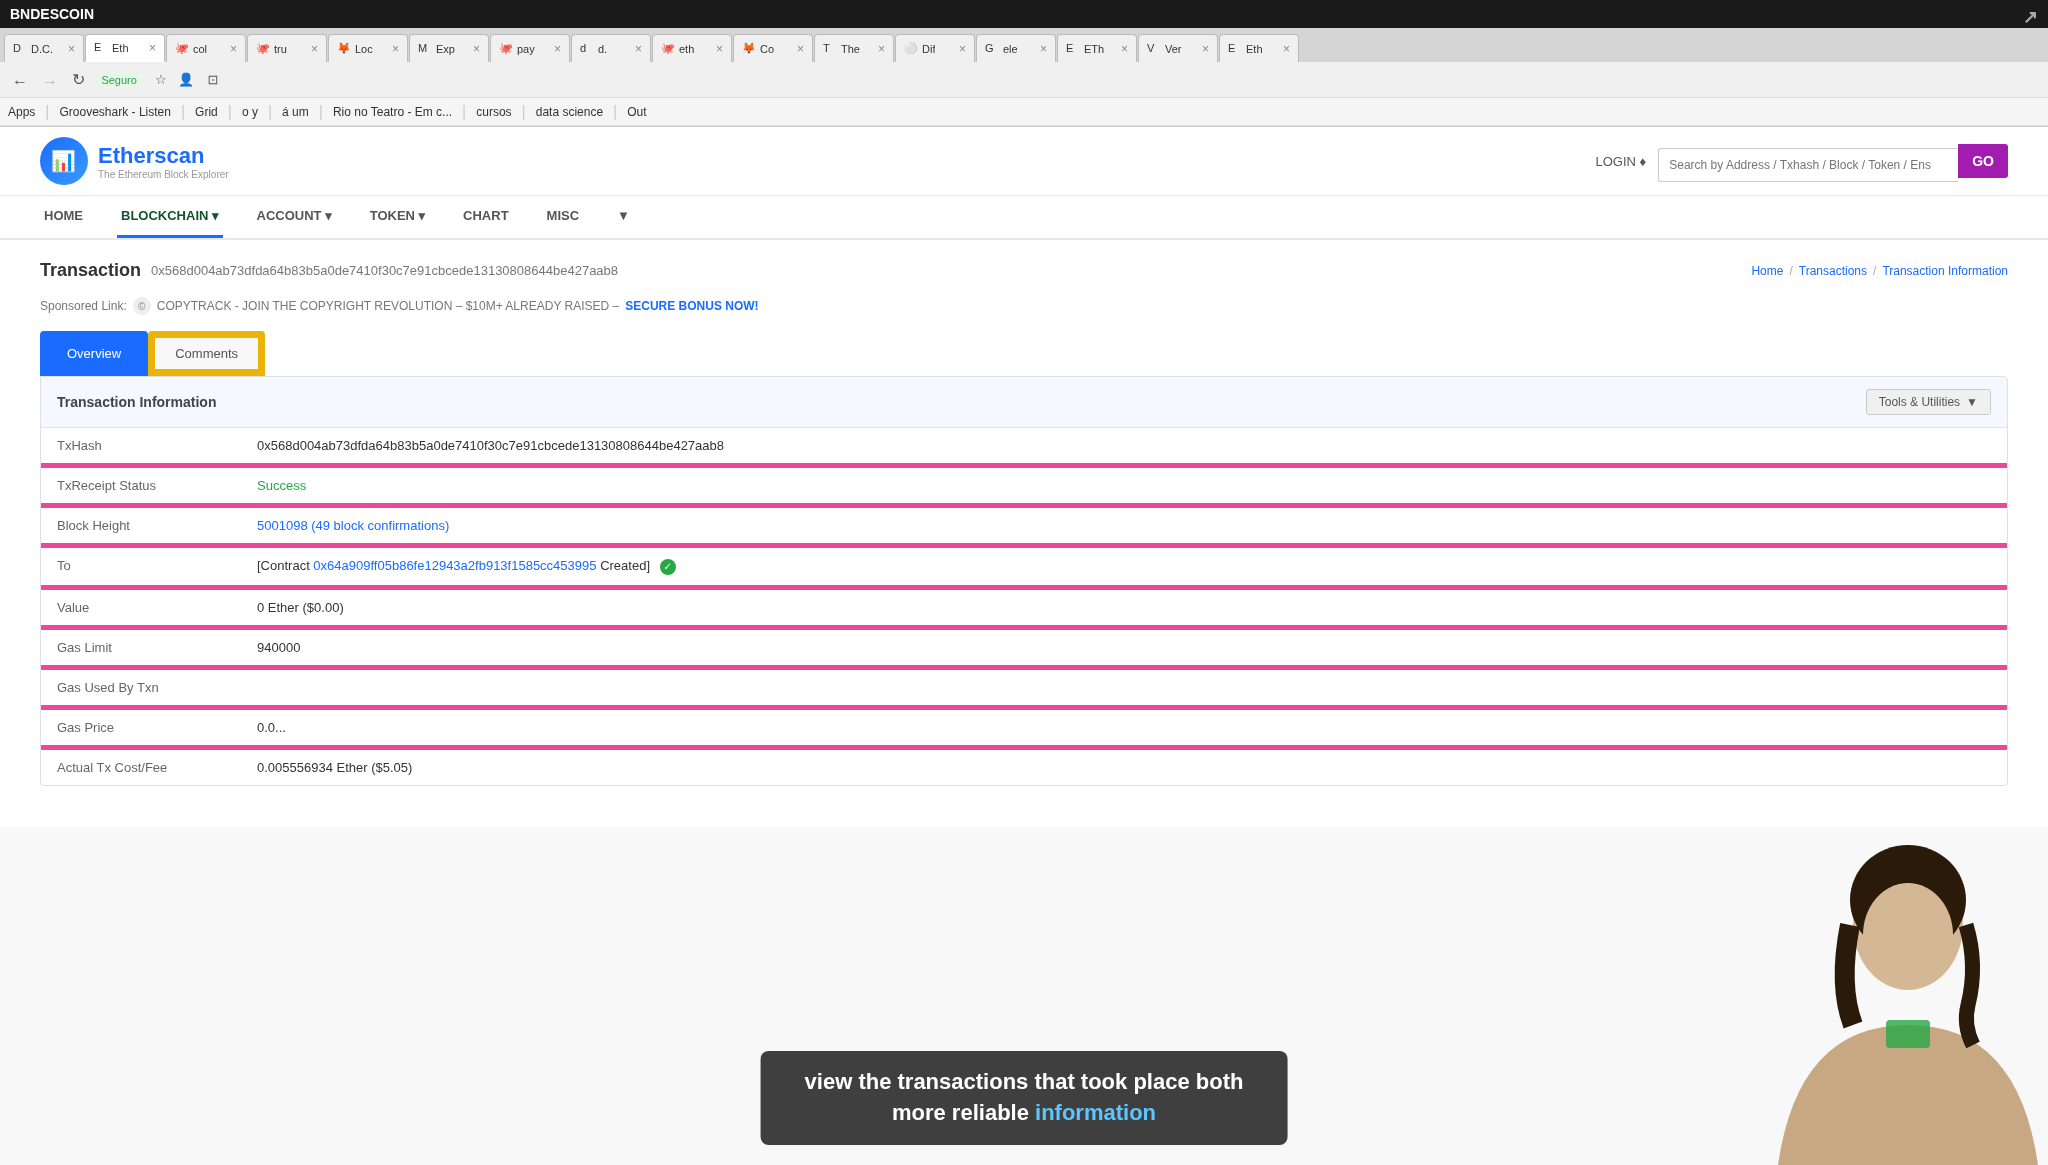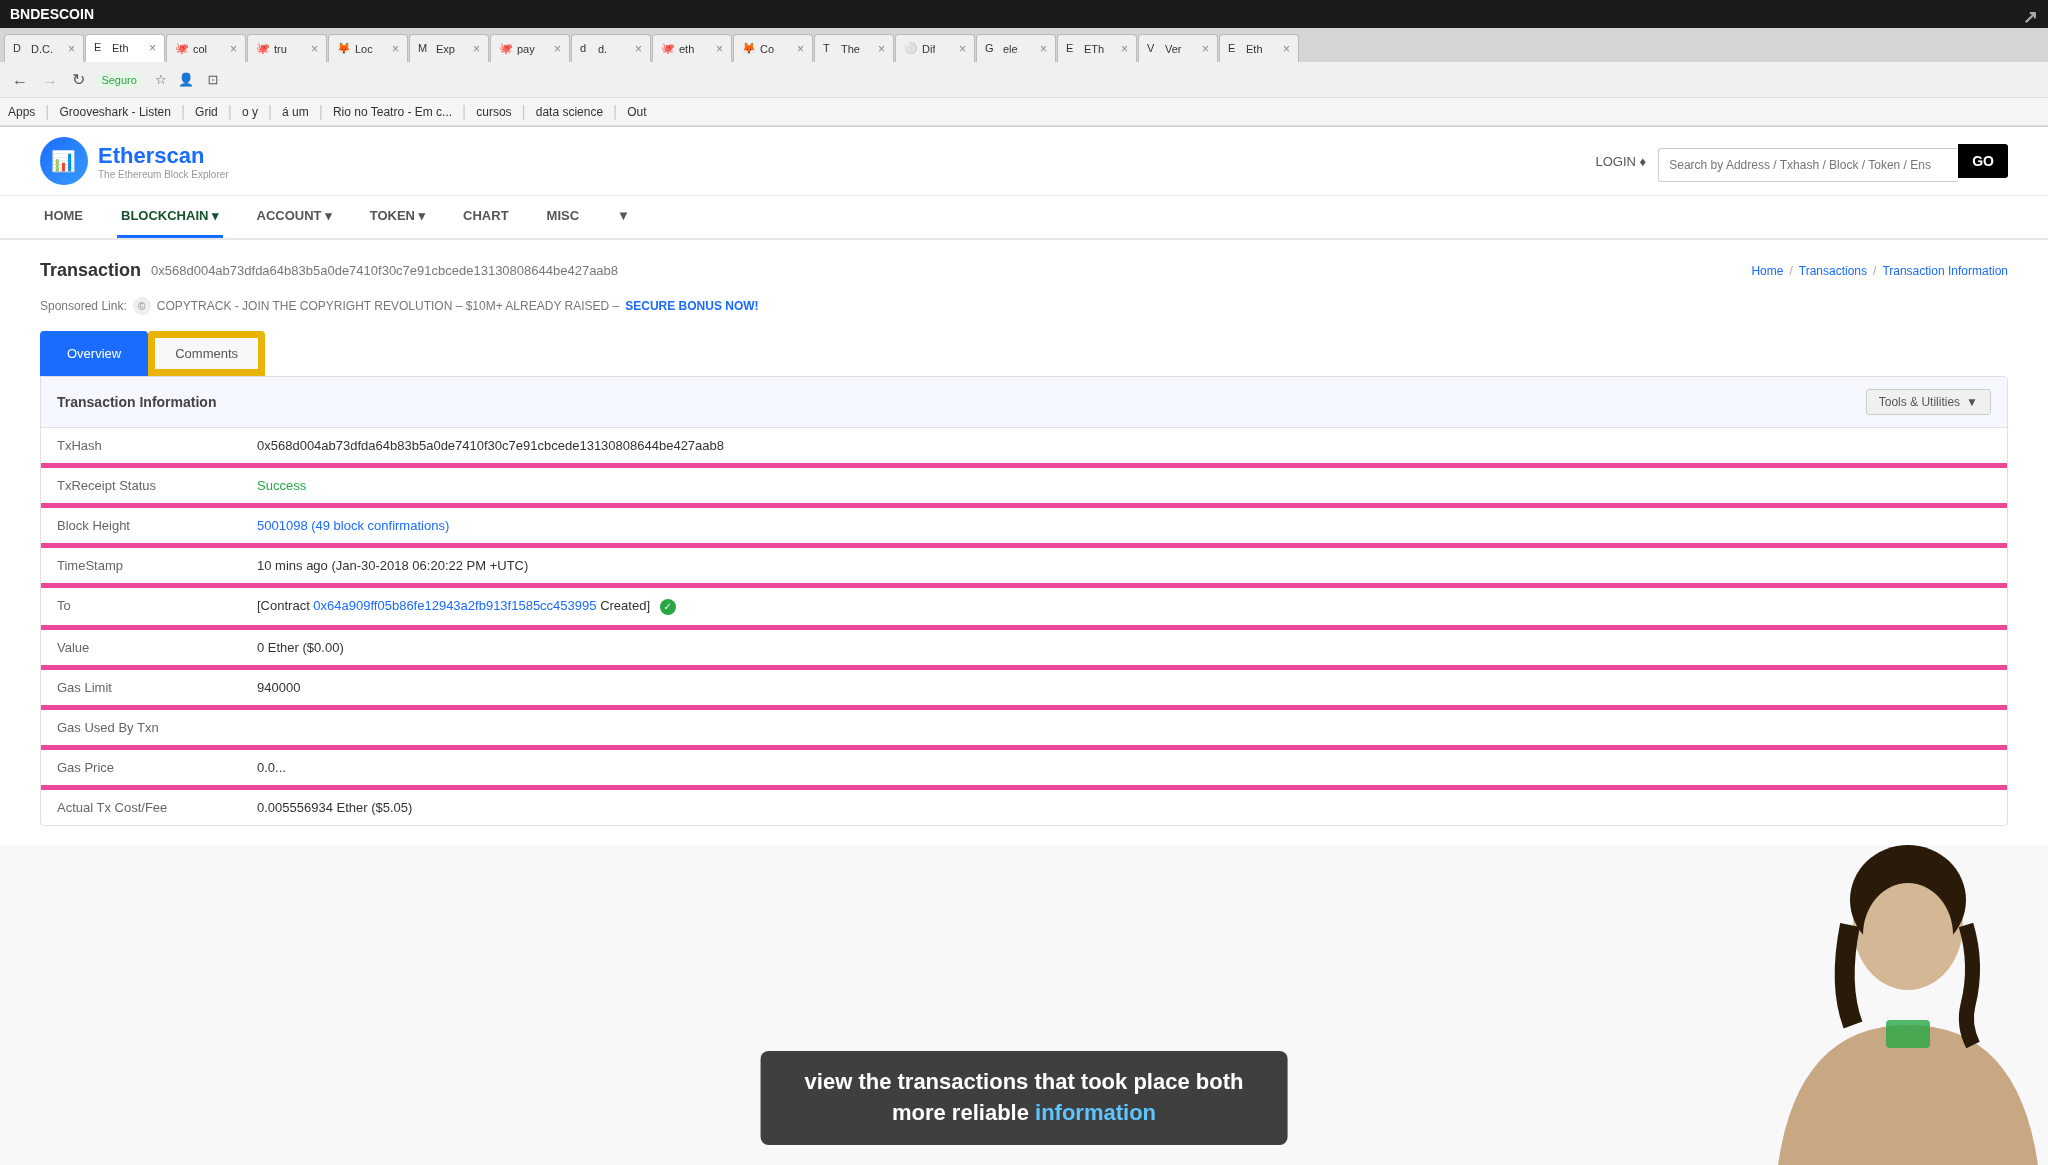--- a/index.html
+++ b/index.html
@@ -220,21 +220,21 @@
       height: 34px;
       border: 1px solid #ccc;
       border-right: none;
       padding: 0 10px;
       font-size: 12px;
       border-radius: 3px 0 0 3px;
       margin-top: 8px;
     }
 
     #search-go {
-      background: #000000;
+      background: #a21caf;
       color: #fff;
       border: none;
       height: 34px;
       padding: 0 14px;
       font-size: 14px;
       font-weight: bold;
       cursor: pointer;
       border-radius: 0 3px 3px 0;
     }
 
@@ -678,24 +678,20 @@
           </div>
           <div class="info-row">
             <div class="info-label">TxReceipt Status</div>
             <div class="info-value success">Success</div>
           </div>
           <div class="info-row">
             <div class="info-label">Block Height</div>
             <div class="info-value link">5001098 (49 block confirmations)</div>
           </div>
           <div class="info-row">
-            <div class="info-label">TimeStamp</div>
-            <div class="info-value">10 mins ago (Jan-30-2018 06:20:22 PM +UTC)</div>
-          </div>
-          <div class="info-row">
             <div class="info-label">To</div>
             <div class="info-value">[Contract <span style="color:#1a6bff;cursor:pointer;">0x64a909ff05b86fe12943a2fb913f1585cc453995</span> Created] <span class="check-icon">✓</span></div>
           </div>
           <div class="info-row">
             <div class="info-label">Value</div>
             <div class="info-value">0 Ether ($0.00)</div>
           </div>
           <div class="info-row">
             <div class="info-label">Gas Limit</div>
             <div class="info-value">940000</div>

